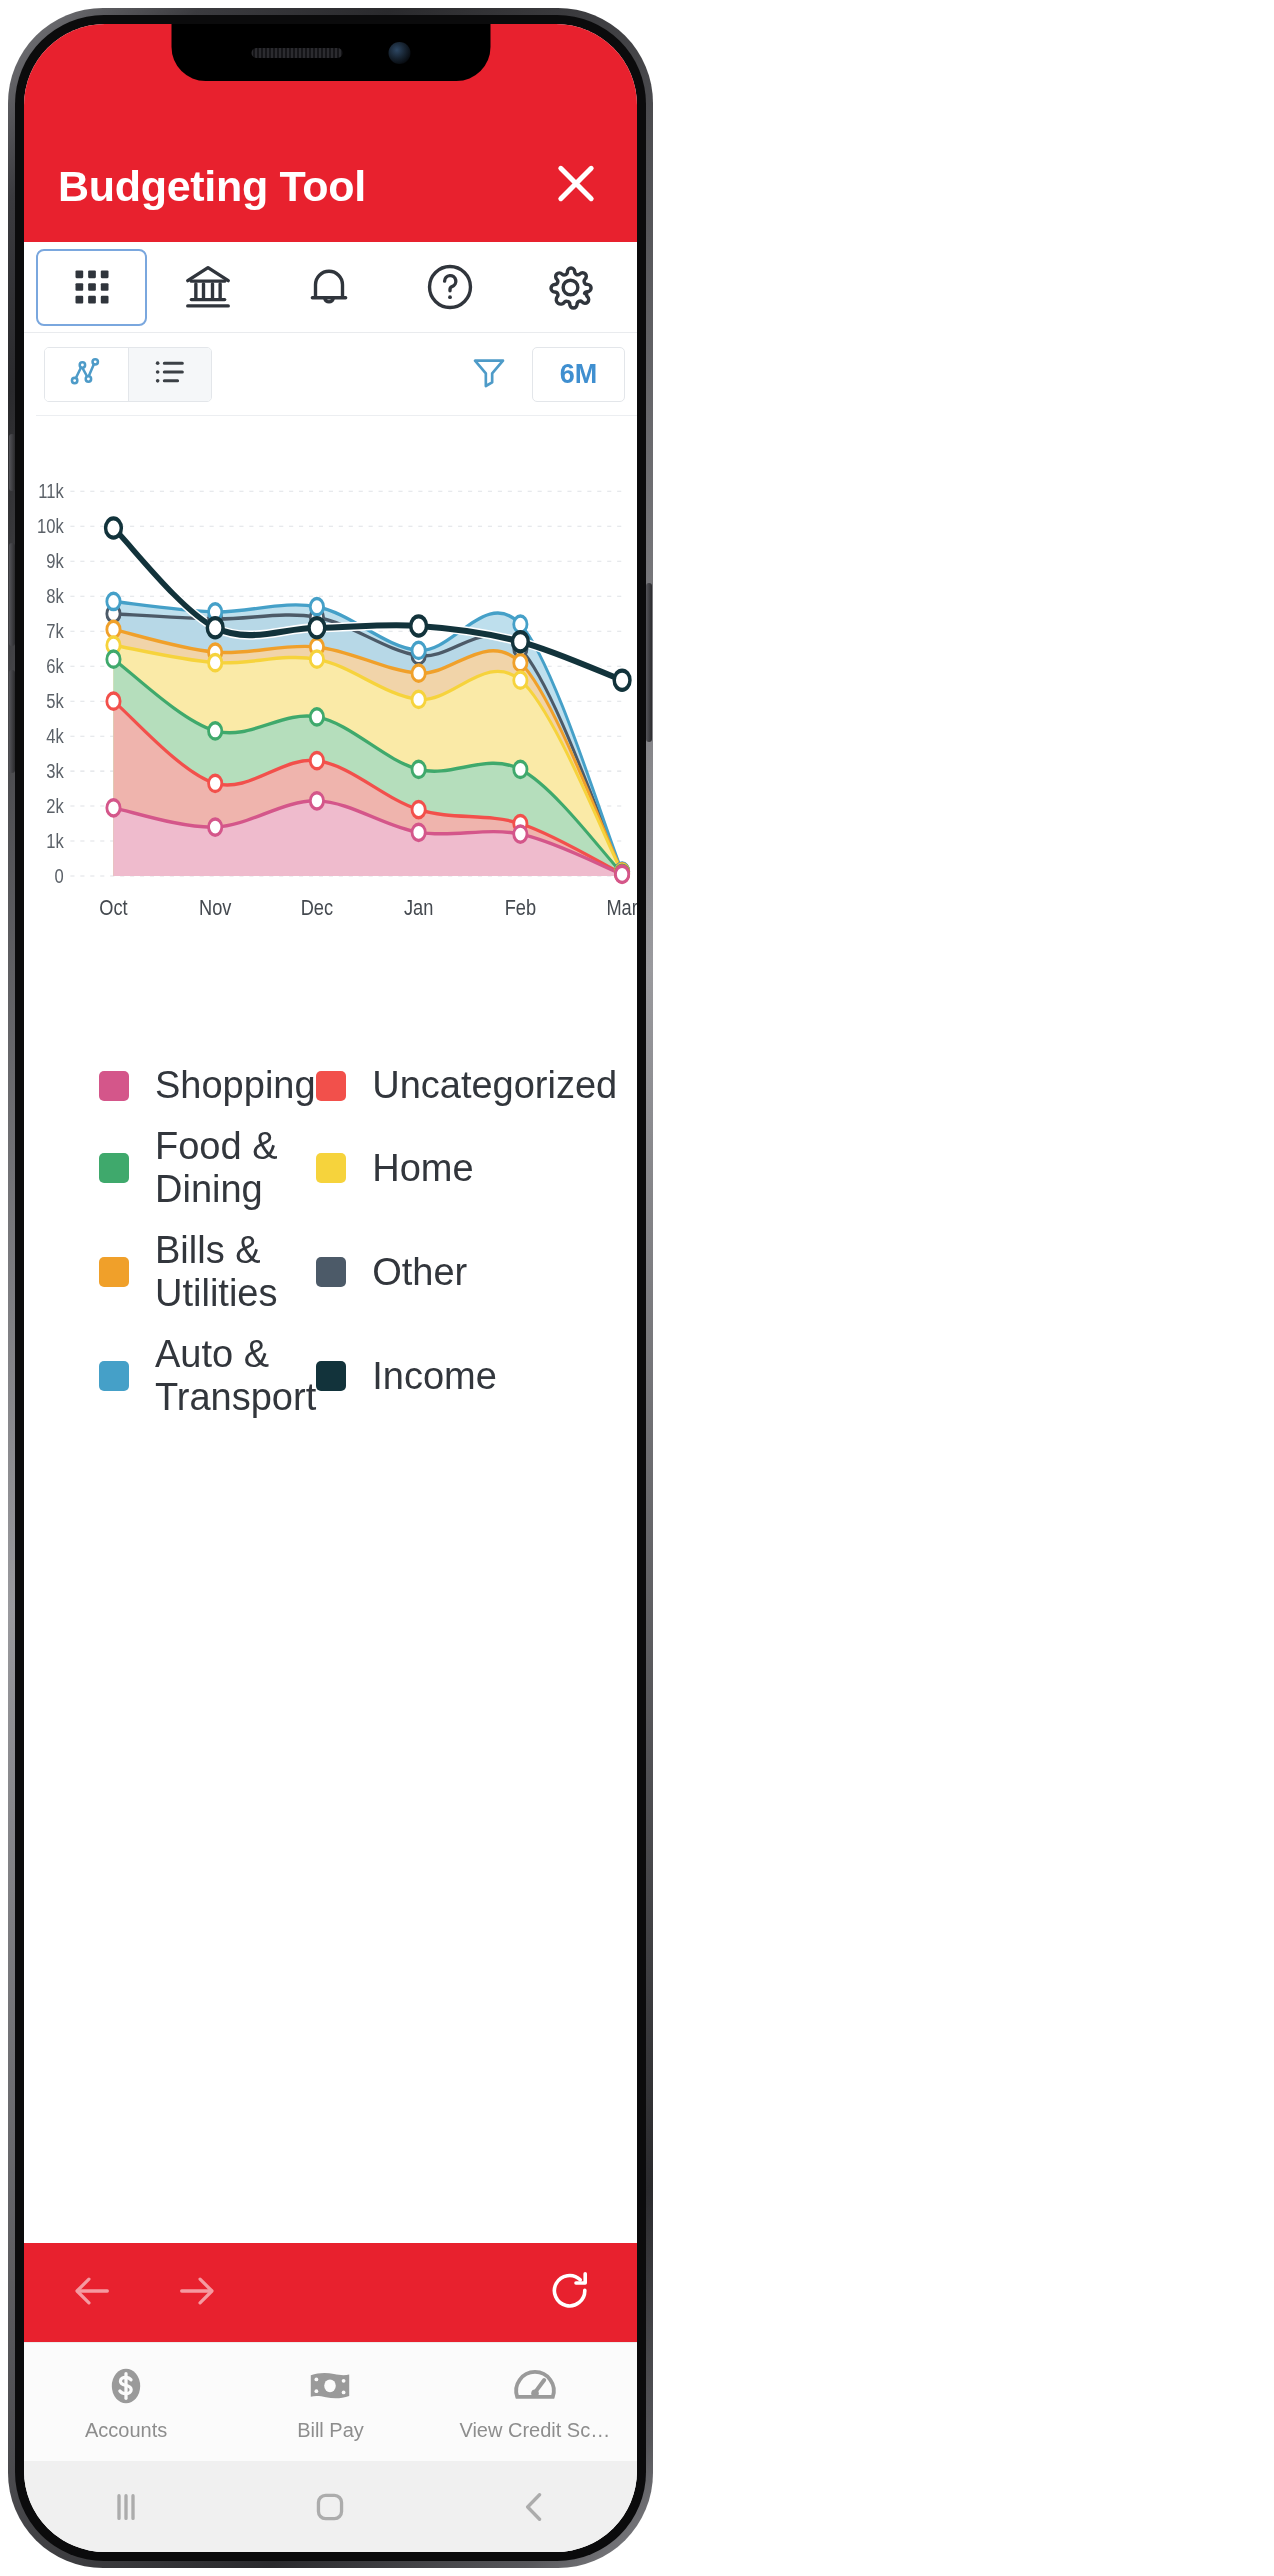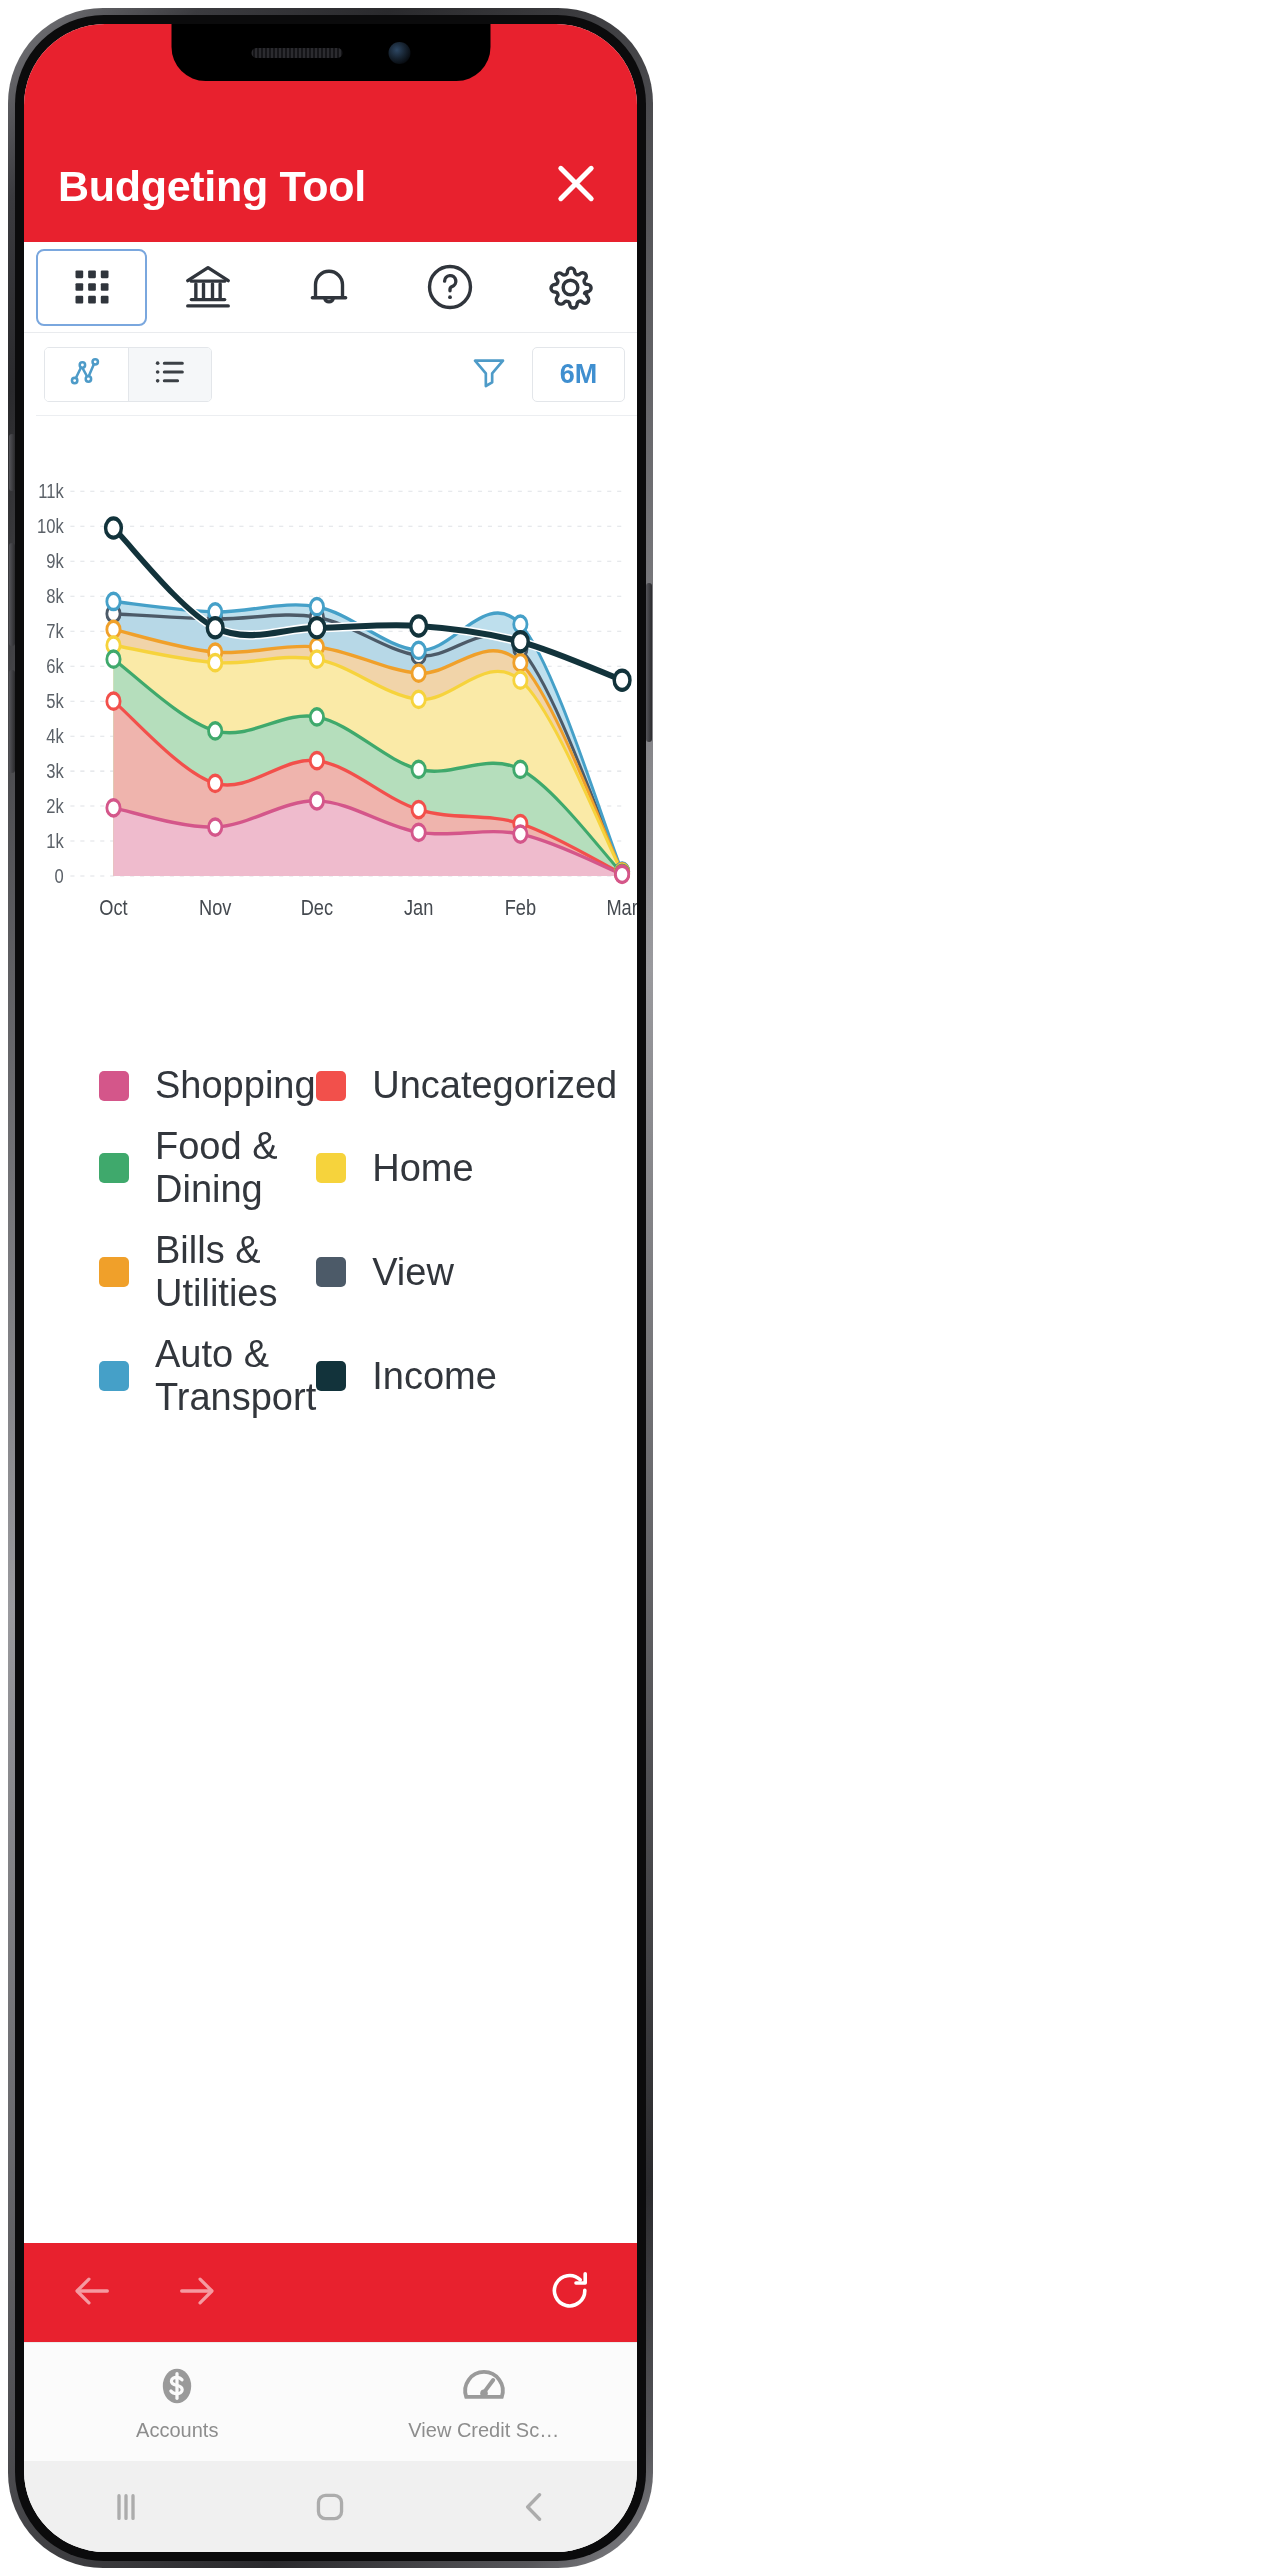--- a/index.html
+++ b/index.html
@@ -406,21 +406,21 @@
               <div class="legend-item">
                 <span class="legend-swatch" style="background:#f6d33c"></span>
                 <span class="legend-label">Home</span>
               </div>
               <div class="legend-item">
                 <span class="legend-swatch" style="background:#f0a02a"></span>
                 <span class="legend-label">Bills &amp; Utilities</span>
               </div>
               <div class="legend-item">
                 <span class="legend-swatch" style="background:#4c5a68"></span>
-                <span class="legend-label">View</span>
+                <span class="legend-label">Other</span>
               </div>
               <div class="legend-item">
                 <span class="legend-swatch" style="background:#45a0c8"></span>
                 <span class="legend-label">Auto &amp; Transport</span>
               </div>
               <div class="legend-item">
                 <span class="legend-swatch" style="background:#12333b"></span>
                 <span class="legend-label">Income</span>
               </div>
             </div>
@@ -456,20 +456,33 @@
           <div class="bottom-tabs">
             <div class="btab">
               <span class="btab-icon">
                 <svg width="46" height="46" viewBox="0 0 24 24">
                   <ellipse cx="12" cy="12" rx="7.4" ry="9" fill="#9a9a9a"></ellipse>
                   <path d="M12 5.6v12.8" stroke="#fbfbfb" stroke-width="1.7" stroke-linecap="round"></path>
                   <path d="M14.6 8.8c-.7-.9-1.7-1.3-2.8-1.3-1.5 0-2.7.8-2.7 2s1.1 1.7 2.7 2.1c1.7.4 2.9 1 2.9 2.3 0 1.3-1.3 2.1-2.9 2.1-1.2 0-2.3-.5-3-1.4" fill="none" stroke="#fbfbfb" stroke-width="1.7" stroke-linecap="round"></path>
                 </svg>
               </span>
               <span class="btab-label">Accounts</span>
+            </div>
+            <div class="btab">
+              <span class="btab-icon">
+                <svg width="48" height="48" viewBox="0 0 24 24">
+                  <path d="M2.4 6.6c4-1.4 8-1.4 11.6-.6 2.8.6 5.4.9 7.6.2v10.8c-4 1.4-8 1.4-11.6.6-2.8-.6-5.4-.9-7.6-.2z" fill="#9a9a9a"></path>
+                  <ellipse cx="12" cy="11.9" rx="2.9" ry="3.2" fill="#fbfbfb"></ellipse>
+                  <circle cx="5.2" cy="8.7" r="0.95" fill="#fbfbfb"></circle>
+                  <circle cx="18.8" cy="9.4" r="0.95" fill="#fbfbfb"></circle>
+                  <circle cx="5.2" cy="14.6" r="0.95" fill="#fbfbfb"></circle>
+                  <circle cx="18.8" cy="15.2" r="0.95" fill="#fbfbfb"></circle>
+                </svg>
+              </span>
+              <span class="btab-label">Bill Pay</span>
             </div>
             <div class="btab">
               <span class="btab-icon">
                 <svg width="48" height="48" viewBox="0 0 24 24" fill="none">
                   <path d="M3.1 17.4a9.4 9.4 0 1 1 17.8 0z" fill="none" stroke="#9a9a9a" stroke-width="1.9" stroke-linecap="round"></path>
                   <path d="M12 15.2 16.6 9" stroke="#9a9a9a" stroke-width="2" stroke-linecap="round"></path>
                   <circle cx="12" cy="15.6" r="1.9" fill="#9a9a9a"></circle>
                 </svg>
               </span>
               <span class="btab-label">View Credit Sc…</span>

